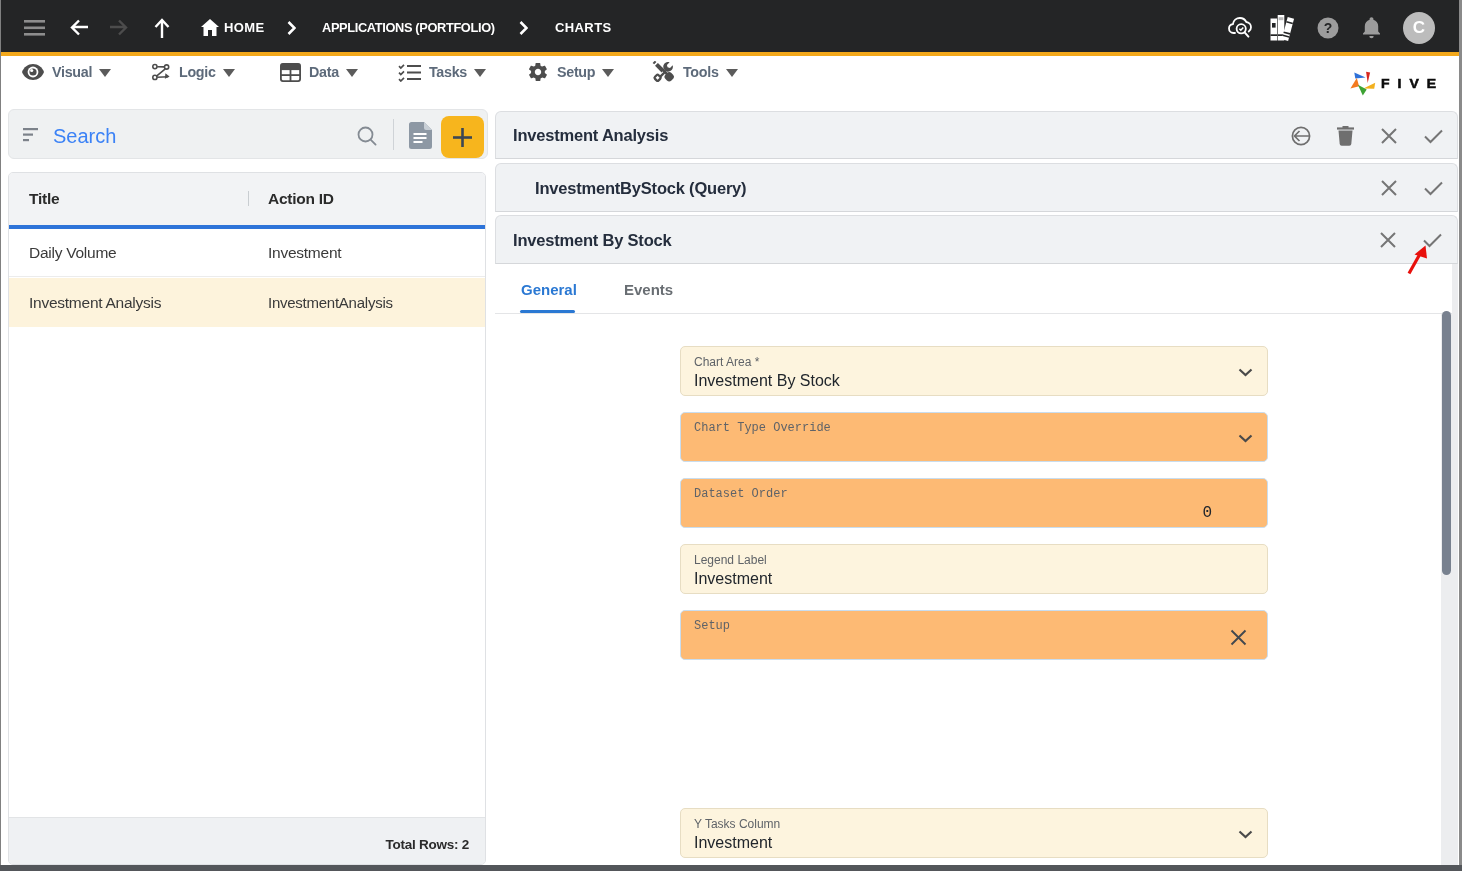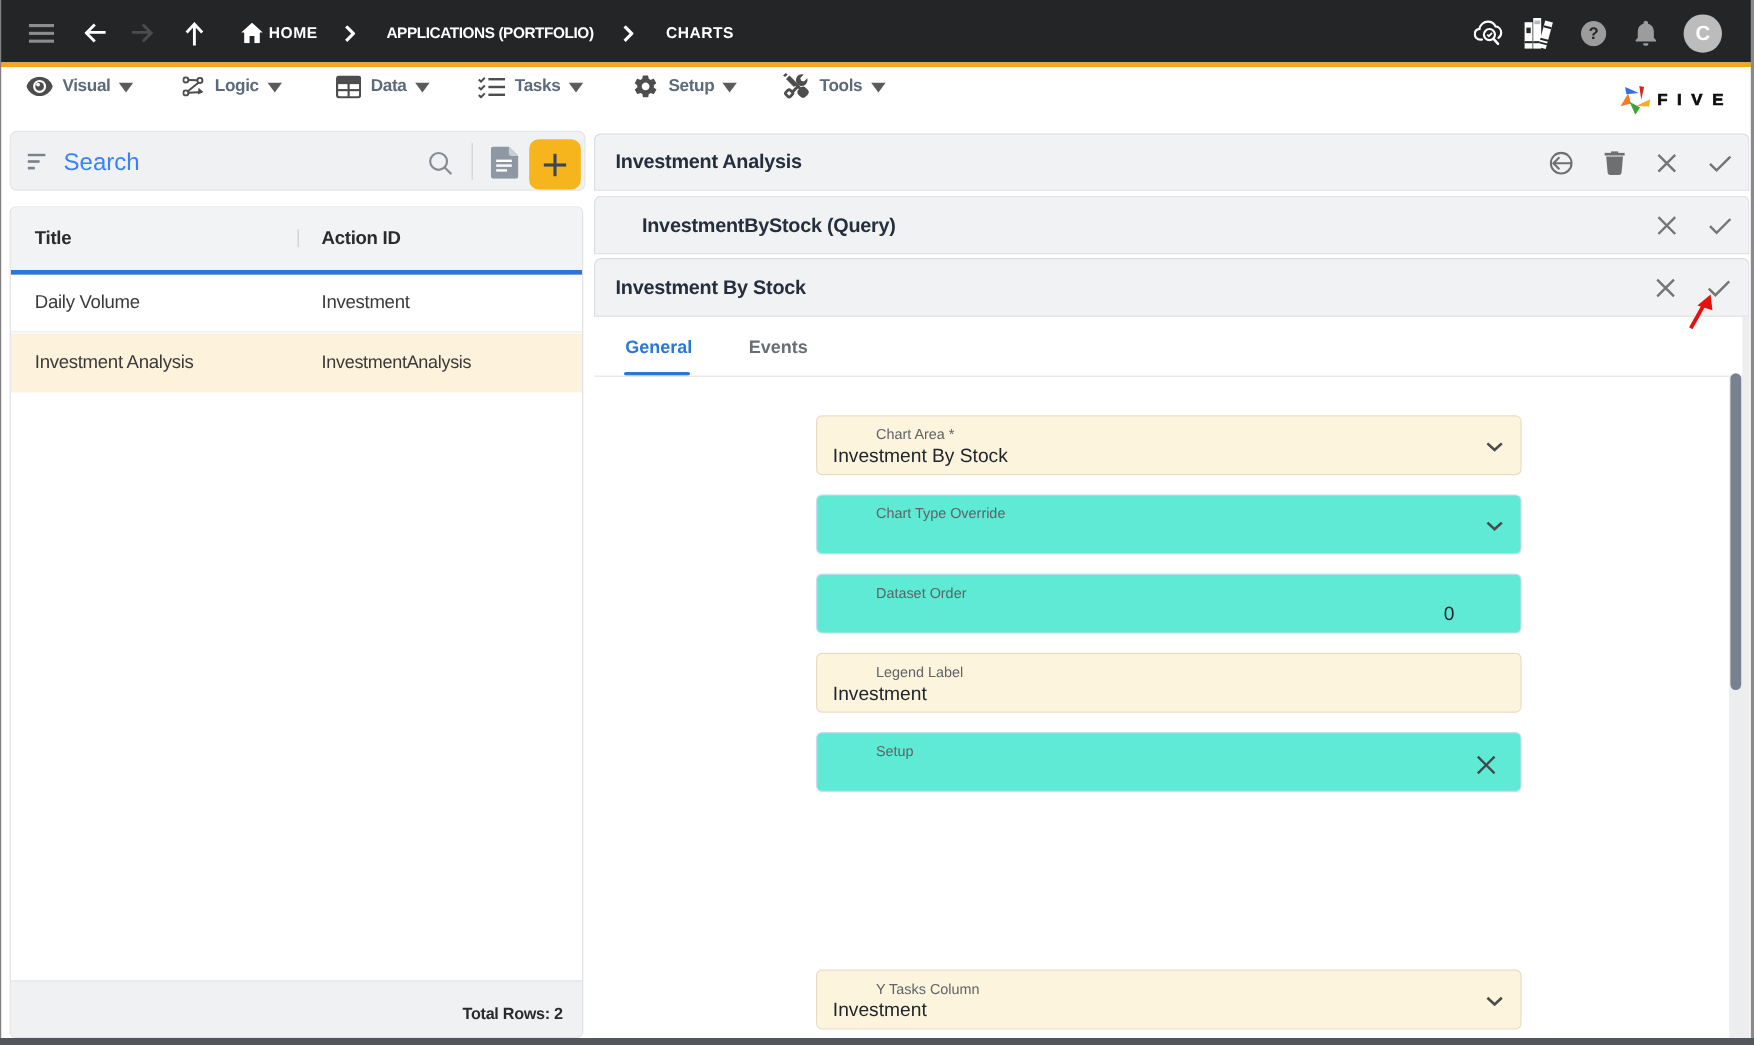--- a/index.html
+++ b/index.html
@@ -32,25 +32,25 @@
   #searchbox { left:8px; top:109px; width:480px; height:50px; background:#eff1f2;
                border:1px solid #e3e5e7; border-radius:6px; }
   #listcard { left:8px; top:172px; width:478px; height:693px; background:#fff;
               border:1px solid #dfe1e4; border-radius:5px; overflow:hidden; letter-spacing:-0.25px; }
   
 
   
   .drow { position:absolute; left:495px; width:963px; background:#f0f2f4;
           border:1px solid #dcdee1; border-bottom:1px solid #d5d7da; border-radius:6px 6px 0 0; }
   .dtitle { position:absolute; left:22px; color:#252e3d; font-size:16.5px; font-weight:bold; letter-spacing:-0.2px; }
-  .fldlabel { position:absolute; left:13px; top:8px; font-size:12px; color:#5f6368;margin-left:36px; }
+  .fldlabel { position:absolute; left:13px; top:8px; font-size:12px; color:#5f6368; }
   .fldvalue { position:absolute; left:13px; top:25px; font-size:16px; color:#21262c; }
   .fld { position:absolute; left:680px; width:588px; height:50px; border-radius:5px; }
   .fld.cream { background:#fdf4de; border:1px solid #e7ddc3; }
-  .fld.blue  { background:#5eead4; border:1px solid #c9ddee; }
+  .fld.blue  { background:#fdba74; border:1px solid #c9ddee;font-family:Liberation Mono, monospace; }
   .chev { position:absolute; right:14px; top:21px; }
 
   #scrolltrack { left:1441px; top:314px; width:17px; height:551px; background:#ecedef; }
   #scrolltrack2 { left:1452px; top:264px; width:6px; height:50px; background:#ecedef; }
   #scrollthumb { left:1442px; top:311px; width:9px; height:264px; background:#78818f;
                  border-radius:5px; }
 </style>
 </head>
 <body>
 <div id="stage">

